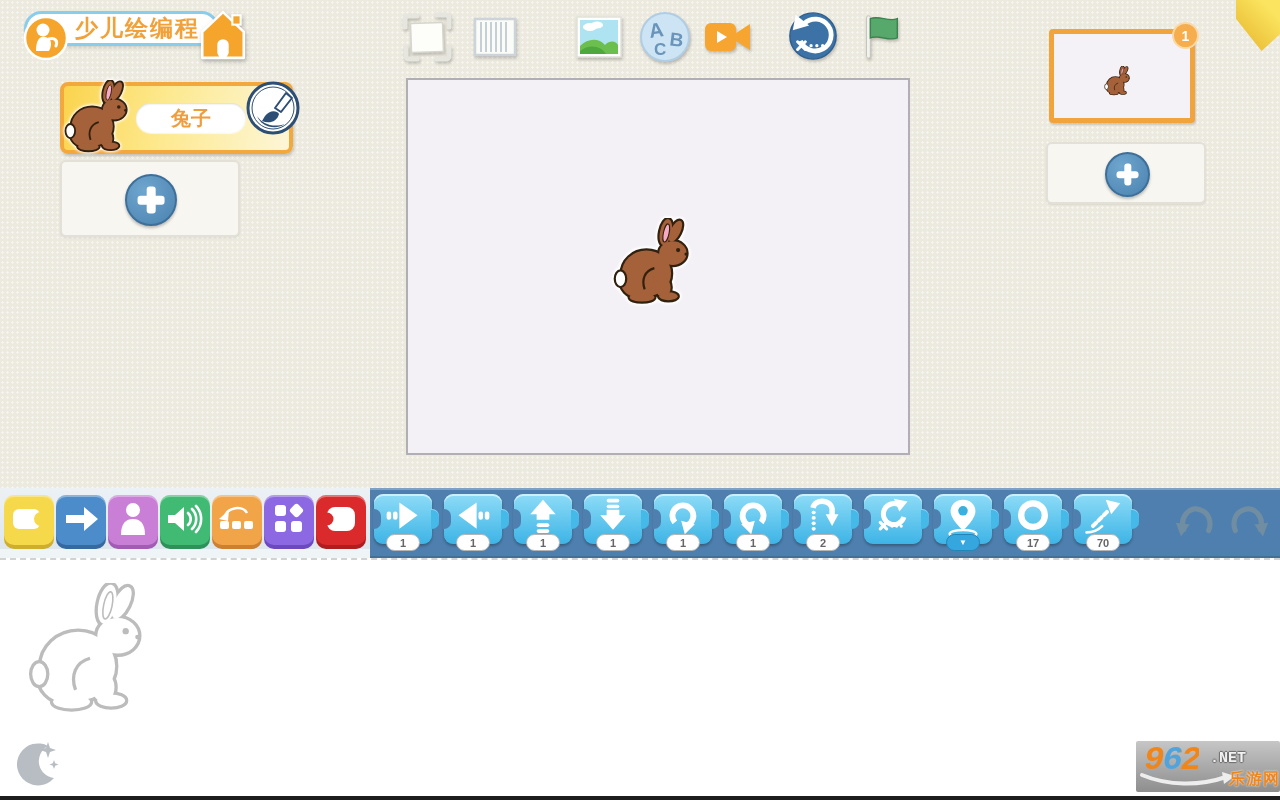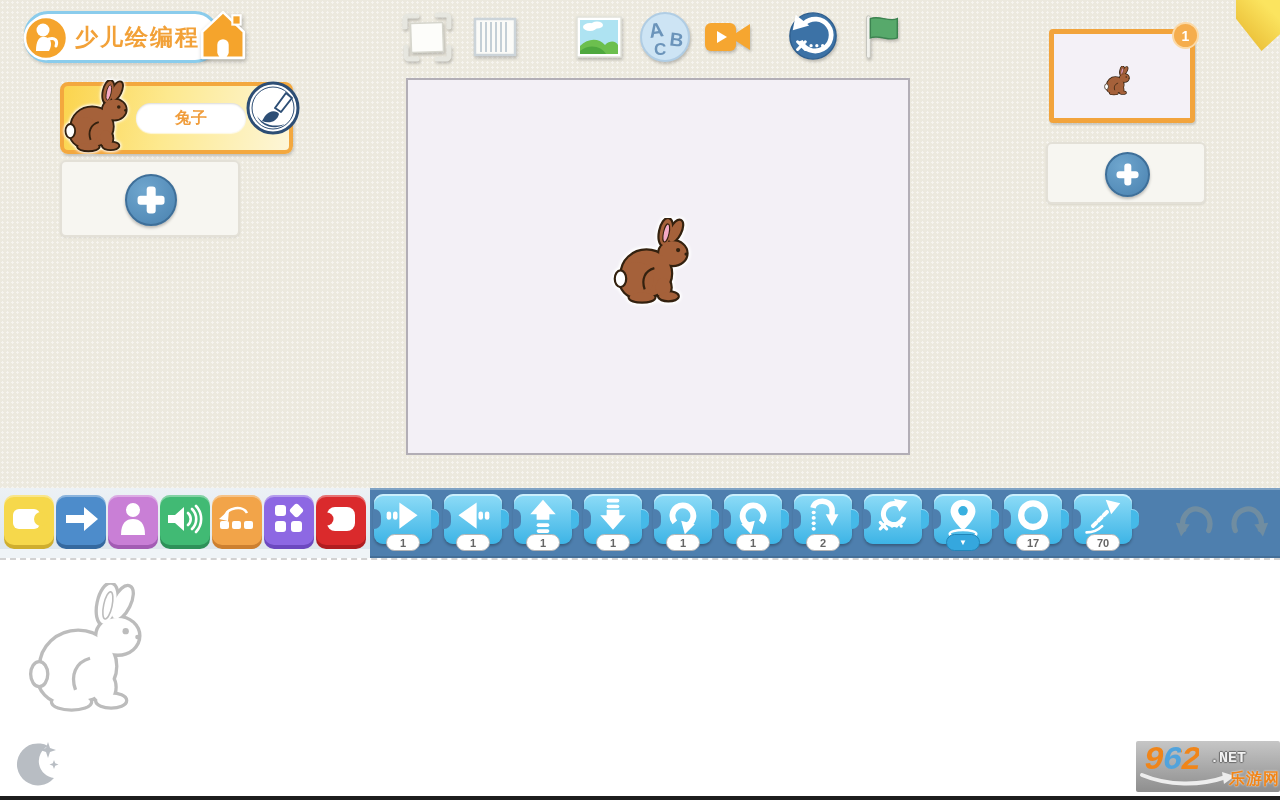--- a/index.html
+++ b/index.html
@@ -4,38 +4,38 @@
 <style>
   * { margin:0; padding:0; box-sizing:border-box; }
   html,body { width:1280px; height:800px; overflow:hidden; }
   body { font-family:"Liberation Sans", sans-serif; }
   .screen { position:relative; width:1280px; height:800px; overflow:hidden;
     background-color:#ece9de;
     background-image:radial-gradient(rgba(255,255,255,.5) 1px, transparent 1.4px);
     background-size:5px 5px; }
 
   
-  .logo { position:absolute; left:24px; top:11px; height:52px; display:flex; align-items:center;
+  .logo { position:absolute; left:24px; top:11px; height:35px; display:flex; align-items:center;
     background:#fff; border:3px solid #8accec; border-radius:24px; padding:0 16px 0 48px;
     box-shadow:0 2px 3px rgba(0,0,0,.12); }
   .logo-mascot { position:absolute; left:-4px; top:1px; width:46px; height:46px; }
   .logo-text { font-size:23px; font-weight:bold; color:#f2a138; letter-spacing:2px; }
   .home-btn { position:absolute; left:196px; top:8px; width:54px; height:54px; background:none; border:none; cursor:pointer; }
   .home-btn svg { filter:drop-shadow(1px 2px 2px rgba(0,0,0,.28)); }
 
   
   .char-card { position:absolute; left:60px; top:82px; width:233px; height:72px;
     border:4px solid #f3a83e; border-radius:8px;
     background:linear-gradient(100deg,#fbd44e 0%,#fde98f 45%,#fdf6d8 100%);
     box-shadow:1px 2px 3px rgba(0,0,0,.18); cursor:pointer; }
   .card-rabbit { position:absolute; left:0px; top:-8px; width:74px; height:78px; }
   .char-name { position:absolute; left:72px; top:17px; width:110px; height:30px;
     background:#fff; border-radius:15px; box-shadow:0 1px 2px rgba(0,0,0,.15) inset, 0 1px 1px rgba(255,255,255,.7);
     display:flex; align-items:center; justify-content:center;
-    color:#f09d3c; font-weight:bold; font-size:16px; }
+    color:#f09d3c; font-weight:bold; font-size:20px; }
   .brush-badge { position:absolute; right:-12px; top:-6px; width:56px; height:56px; background:none; border:none; cursor:pointer; }
 
   .panel { position:absolute; background:#f7f6f1; border:2px solid #e3e0d7; border-radius:6px;
     box-shadow:0 1px 2px rgba(0,0,0,.08); }
   .add-char-panel { left:60px; top:160px; width:180px; height:77px; }
   .add-page-panel { left:1046px; top:142px; width:160px; height:62px; }
 
   .plus { position:absolute; border-radius:50%; background:radial-gradient(circle at 35% 30%, #6fa6ce, #4a82b0);
     border:2px solid #3e6f99; box-shadow:0 2px 3px rgba(0,0,0,.25); cursor:pointer; }
   .plus::before, .plus::after { content:""; position:absolute; left:50%; top:50%; background:#fff; border-radius:3px;

